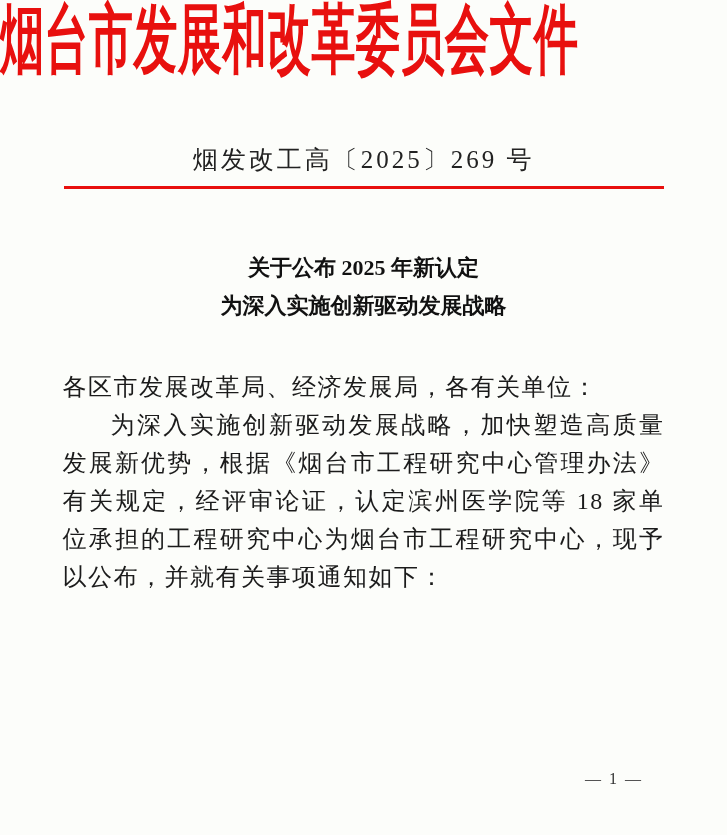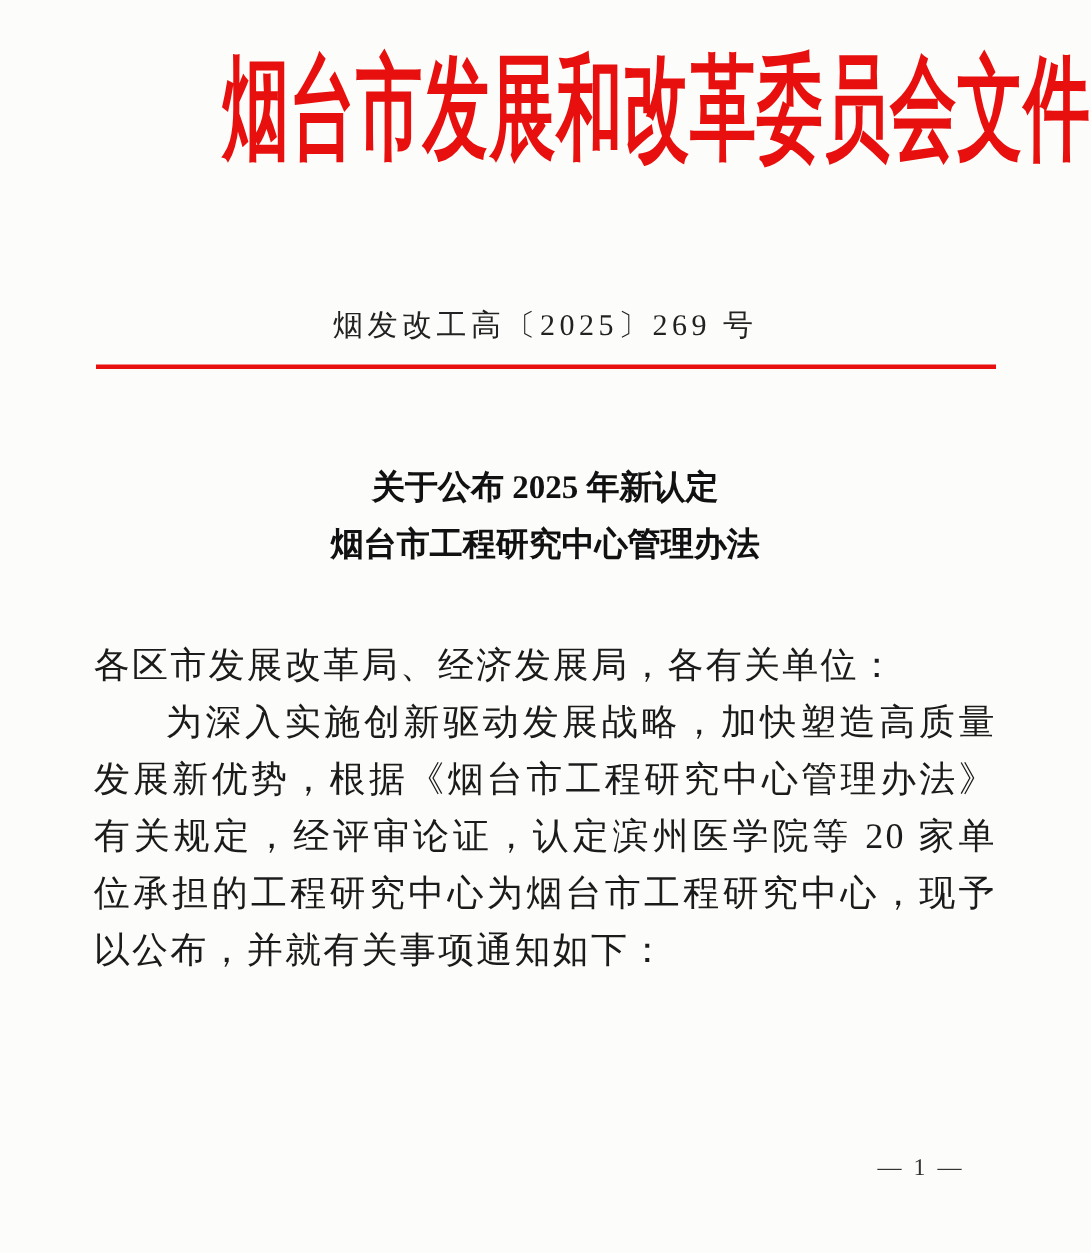--- a/index.html
+++ b/index.html
@@ -9,41 +9,40 @@
   body {
     width: 727px;
     height: 835px;
     background: #fcfdfa;
     font-family: "Liberation Serif", "DejaVu Serif", serif;
     color: #1d1d1d;
     position: relative;
     overflow: hidden;
   }
   .red-header {
-    margin-top: 33px;
     height: 82px;
     display: flex;
     align-items: center;
-    justify-content: flex-end;
+    justify-content: flex-start;
     overflow: visible;
   }
   .red-header .org-title {
     font-size: 44px;
     font-weight: bold;
     color: #e8100e;
     white-space: nowrap;
     letter-spacing: 0.5px;
     transform: scaleY(1.72);
     transform-origin: center;
     line-height: 1;
   }
   .doc-number {
-    margin-top: 90px;
+    margin-top: 66px;
     text-align: center;
-    font-size: 20px;
+    font-size: 25px;
     line-height: 24px;
     letter-spacing: 3px;
     color: #222;
   }
   .red-line {
     width: 600px;
     height: 3px;
     background: #e8100e;
     margin: 14px auto 0 auto;
   }
@@ -90,23 +89,23 @@
   <div class="red-header">
     <span class="org-title">烟台市发展和改革委员会文件</span>
   </div>
 
   <div class="doc-number">烟发改工高〔2025〕269 号</div>
 
   <div class="red-line"></div>
 
   <h1 class="doc-title">
     <span>关于公布 2025 年新认定</span><br>
-    <span>烟台市工程研究中心管理办法</span>
+    <span>为深入实施创新驱动发展战略</span>
   </h1>
 
   <div class="body-text">
     <p>各区市发展改革局、经济发展局，各有关单位：</p>
-    <p class="indented">为深入实施创新驱动发展战略，加快塑造高质量发展新优势，根据《烟台市工程研究中心管理办法》有关规定，经评审论证，认定滨州医学院等 20 家单位承担的工程研究中心为烟台市工程研究中心，现予以公布，并就有关事项通知如下：</p>
+    <p class="indented">为深入实施创新驱动发展战略，加快塑造高质量发展新优势，根据《烟台市工程研究中心管理办法》有关规定，经评审论证，认定滨州医学院等 18 家单位承担的工程研究中心为烟台市工程研究中心，现予以公布，并就有关事项通知如下：</p>
   </div>
 
   <div class="page-number">— 1 —</div>
 
 </div>
 
 </body></html>

